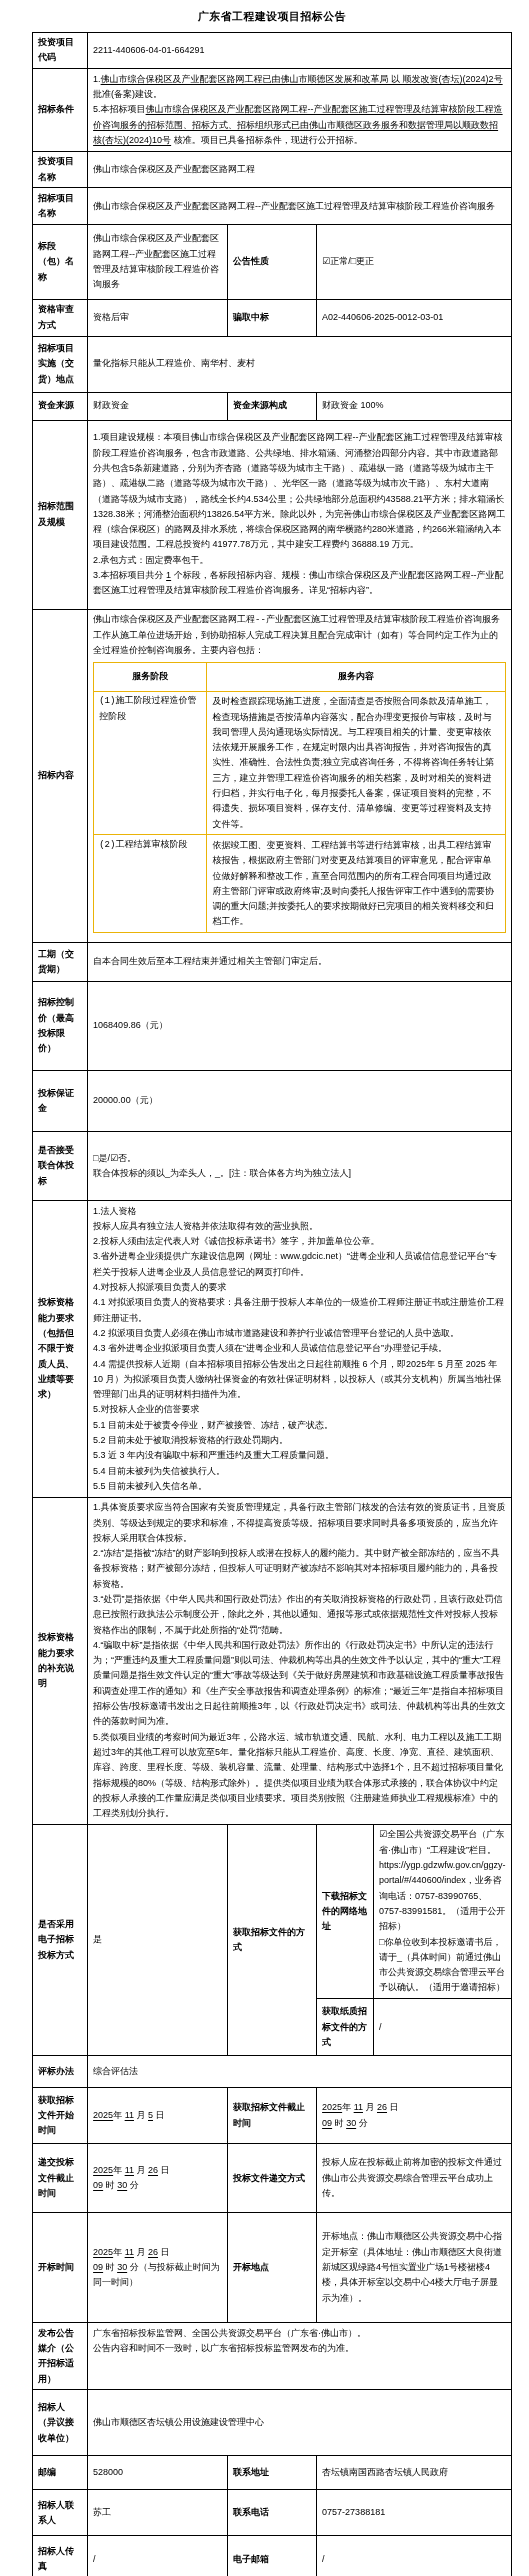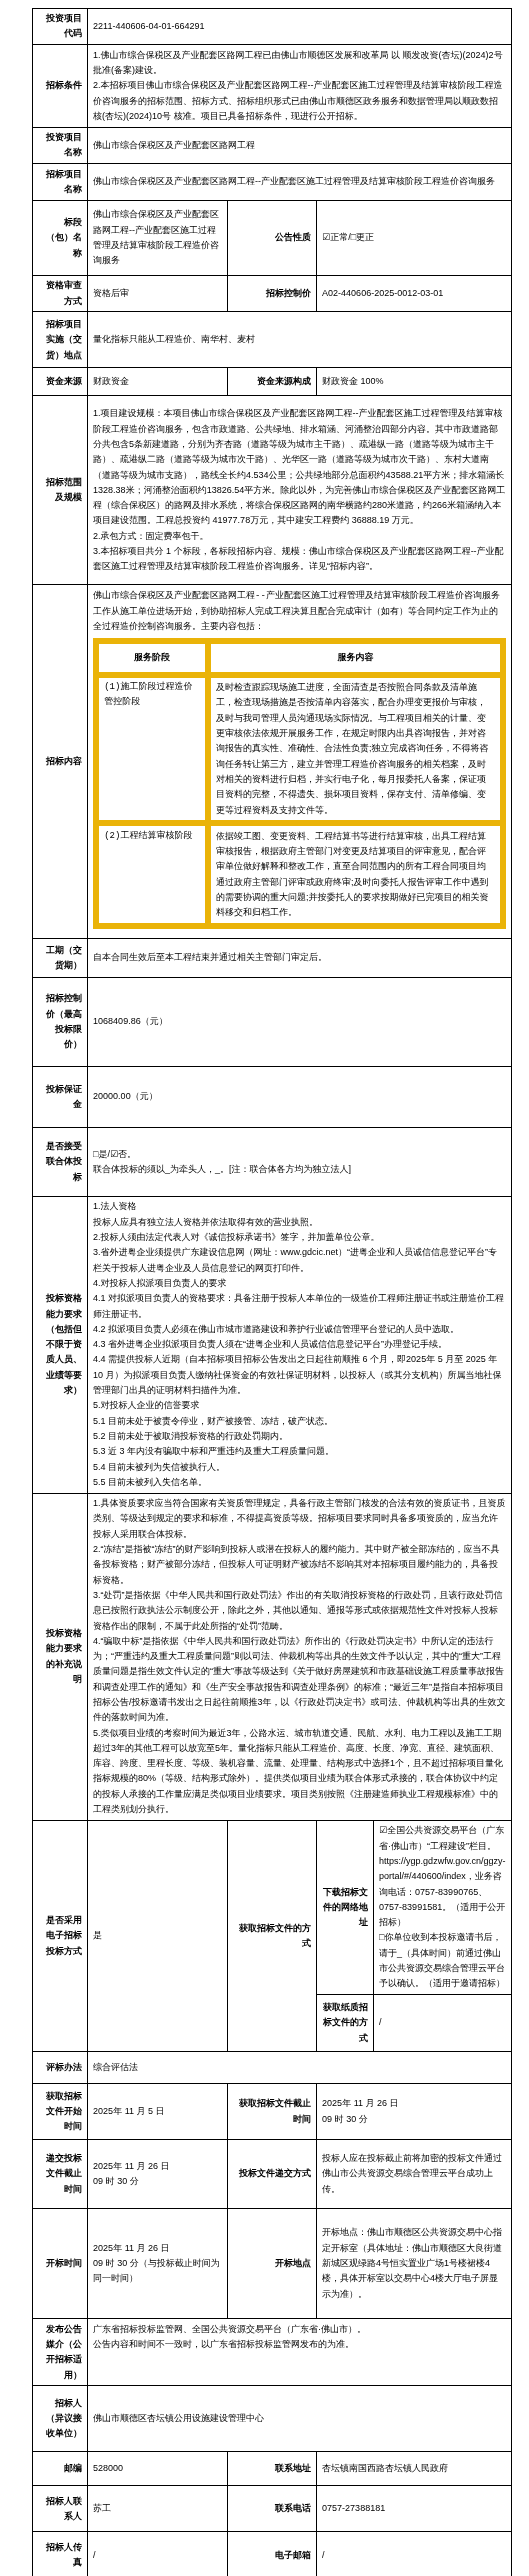--- a/index.html
+++ b/index.html
@@ -2,56 +2,57 @@
 <html style="font-size:10.2px"><head>
 <meta charset="utf-8">
 <style>
   html,body{margin:0;padding:0;background:#ffffff;color:#000;
     font-family:"Liberation Sans","DejaVu Sans",sans-serif;}
   .page{width:530px;box-sizing:border-box;padding:7.6px 18px 38px 32px;background:#fff;}
   .title{text-align:center;font-size:10.8px;font-weight:700;margin:2.5px 0 7.6px 0;letter-spacing:0.6px;}
   table.main{border-collapse:collapse;width:480px;table-layout:fixed;}
   table.main td{border:solid #000;border-width:1.3px 0.6px;padding:2.5px 5.1px;
     font-size:9px;line-height:15.3px;vertical-align:middle;word-wrap:break-word;overflow-wrap:break-word;}
-  td.lbl{text-align:right;font-weight:600;padding:2.5px 1.9px;font-size:9.2px;line-height:16.6px;}
+  td.lbl{text-align:left;font-weight:600;padding:2.5px 1.9px;font-size:9.2px;line-height:16.6px;}
   td.v{white-space:pre-wrap;}
   .c{text-align:left;}
-  span.u{text-underline-offset:1.9px;}
+  span.u{text-decoration:underline;text-underline-offset:1.9px;}
   .ul{text-underline-offset:1.9px;}
   
   table.svc{border-collapse:collapse;width:100%;margin:2.5px 0 6.4px 0;}
-  table.svc td{border:6px solid #eab308;padding:2.5px 5.1px;font-size:9px;line-height:15.3px;}
+  table.svc td{border:1px solid #eab308;padding:2.5px 5.1px;font-size:9px;line-height:15.3px;}
   table.svc td.svc-h{text-align:center;font-weight:600;height:23px;}
   table.svc td.svc-stage{vertical-align:top;font-family:Liberation Mono, monospace;}
   .intro{white-space:pre-wrap;line-height:15.3px;margin:1.3px 0 2.5px 0;font-family:Liberation Mono, monospace;}
 </style>
 </head>
 <body>
 
 <div class="page">
+  <div class="title">广东省工程建设项目招标公告</div>
 
   <table class="main">
     <colgroup>
         <col style="width:55px">
         <col style="width:140px">
         <col style="width:89px">
         <col style="width:57px">
         <col style="width:138px">
       </colgroup>
 
     <tbody>
         <tr style="height:33px">
       <td class="lbl">投资项目代码</td>
       <td class="v" colspan="4">2211-440606-04-01-664291</td>
     </tr>
 
     <tr style="height:76px">
       <td class="lbl">招标条件</td>
       <td class="v" colspan="4"><span>1.</span><span class="u">佛山市综合保税区及产业配套区路网工程已由佛山市顺德区发展和改革局 以 顺发改资(杏坛)(2024)2号</span><span>批准(备案)建设。
-2.本招标项目</span><span class="u">佛山市综合保税区及产业配套区路网工程--产业配套区施工过程管理及结算审核阶段工程造价咨询服务的招标范围、招标方式、招标组织形式已由佛山市顺德区政务服务和数据管理局以顺政数招核(杏坛)(2024)10号</span><span> 核准。项目已具备招标条件，现进行公开招标。</span></td>
+5.本招标项目</span><span class="u">佛山市综合保税区及产业配套区路网工程--产业配套区施工过程管理及结算审核阶段工程造价咨询服务的招标范围、招标方式、招标组织形式已由佛山市顺德区政务服务和数据管理局以顺政数招核(杏坛)(2024)10号</span><span> 核准。项目已具备招标条件，现进行公开招标。</span></td>
     </tr>
 
     <tr style="height:33px">
       <td class="lbl">投资项目名称</td>
       <td class="v ul" colspan="4">佛山市综合保税区及产业配套区路网工程</td>
     </tr>
 
     <tr style="height:29px">
       <td class="lbl">招标项目名称</td>
       <td class="v ul" colspan="4">佛山市综合保税区及产业配套区路网工程--产业配套区施工过程管理及结算审核阶段工程造价咨询服务</td>
@@ -60,21 +61,21 @@
     <tr style="height:75px">
       <td class="lbl">标段（包）名称</td>
       <td class="v ul">佛山市综合保税区及产业配套区路网工程--产业配套区施工过程管理及结算审核阶段工程造价咨询服务</td>
       <td class="lbl">公告性质</td>
       <td class="v c" colspan="2">☑正常/□更正</td>
     </tr>
 
     <tr style="height:32px">
       <td class="lbl">资格审查方式</td>
       <td class="v c">资格后审</td>
-      <td class="lbl">招标控制价</td>
+      <td class="lbl">骗取中标</td>
       <td class="v c" colspan="2">A02-440606-2025-0012-03-01</td>
     </tr>
 
     <tr style="height:56px">
       <td class="lbl">招标项目实施（交货）地点</td>
       <td class="v" colspan="4">量化指标只能从工程造价、南华村、麦村</td>
     </tr>
 
     <tr style="height:28px">
       <td class="lbl">资金来源</td>

